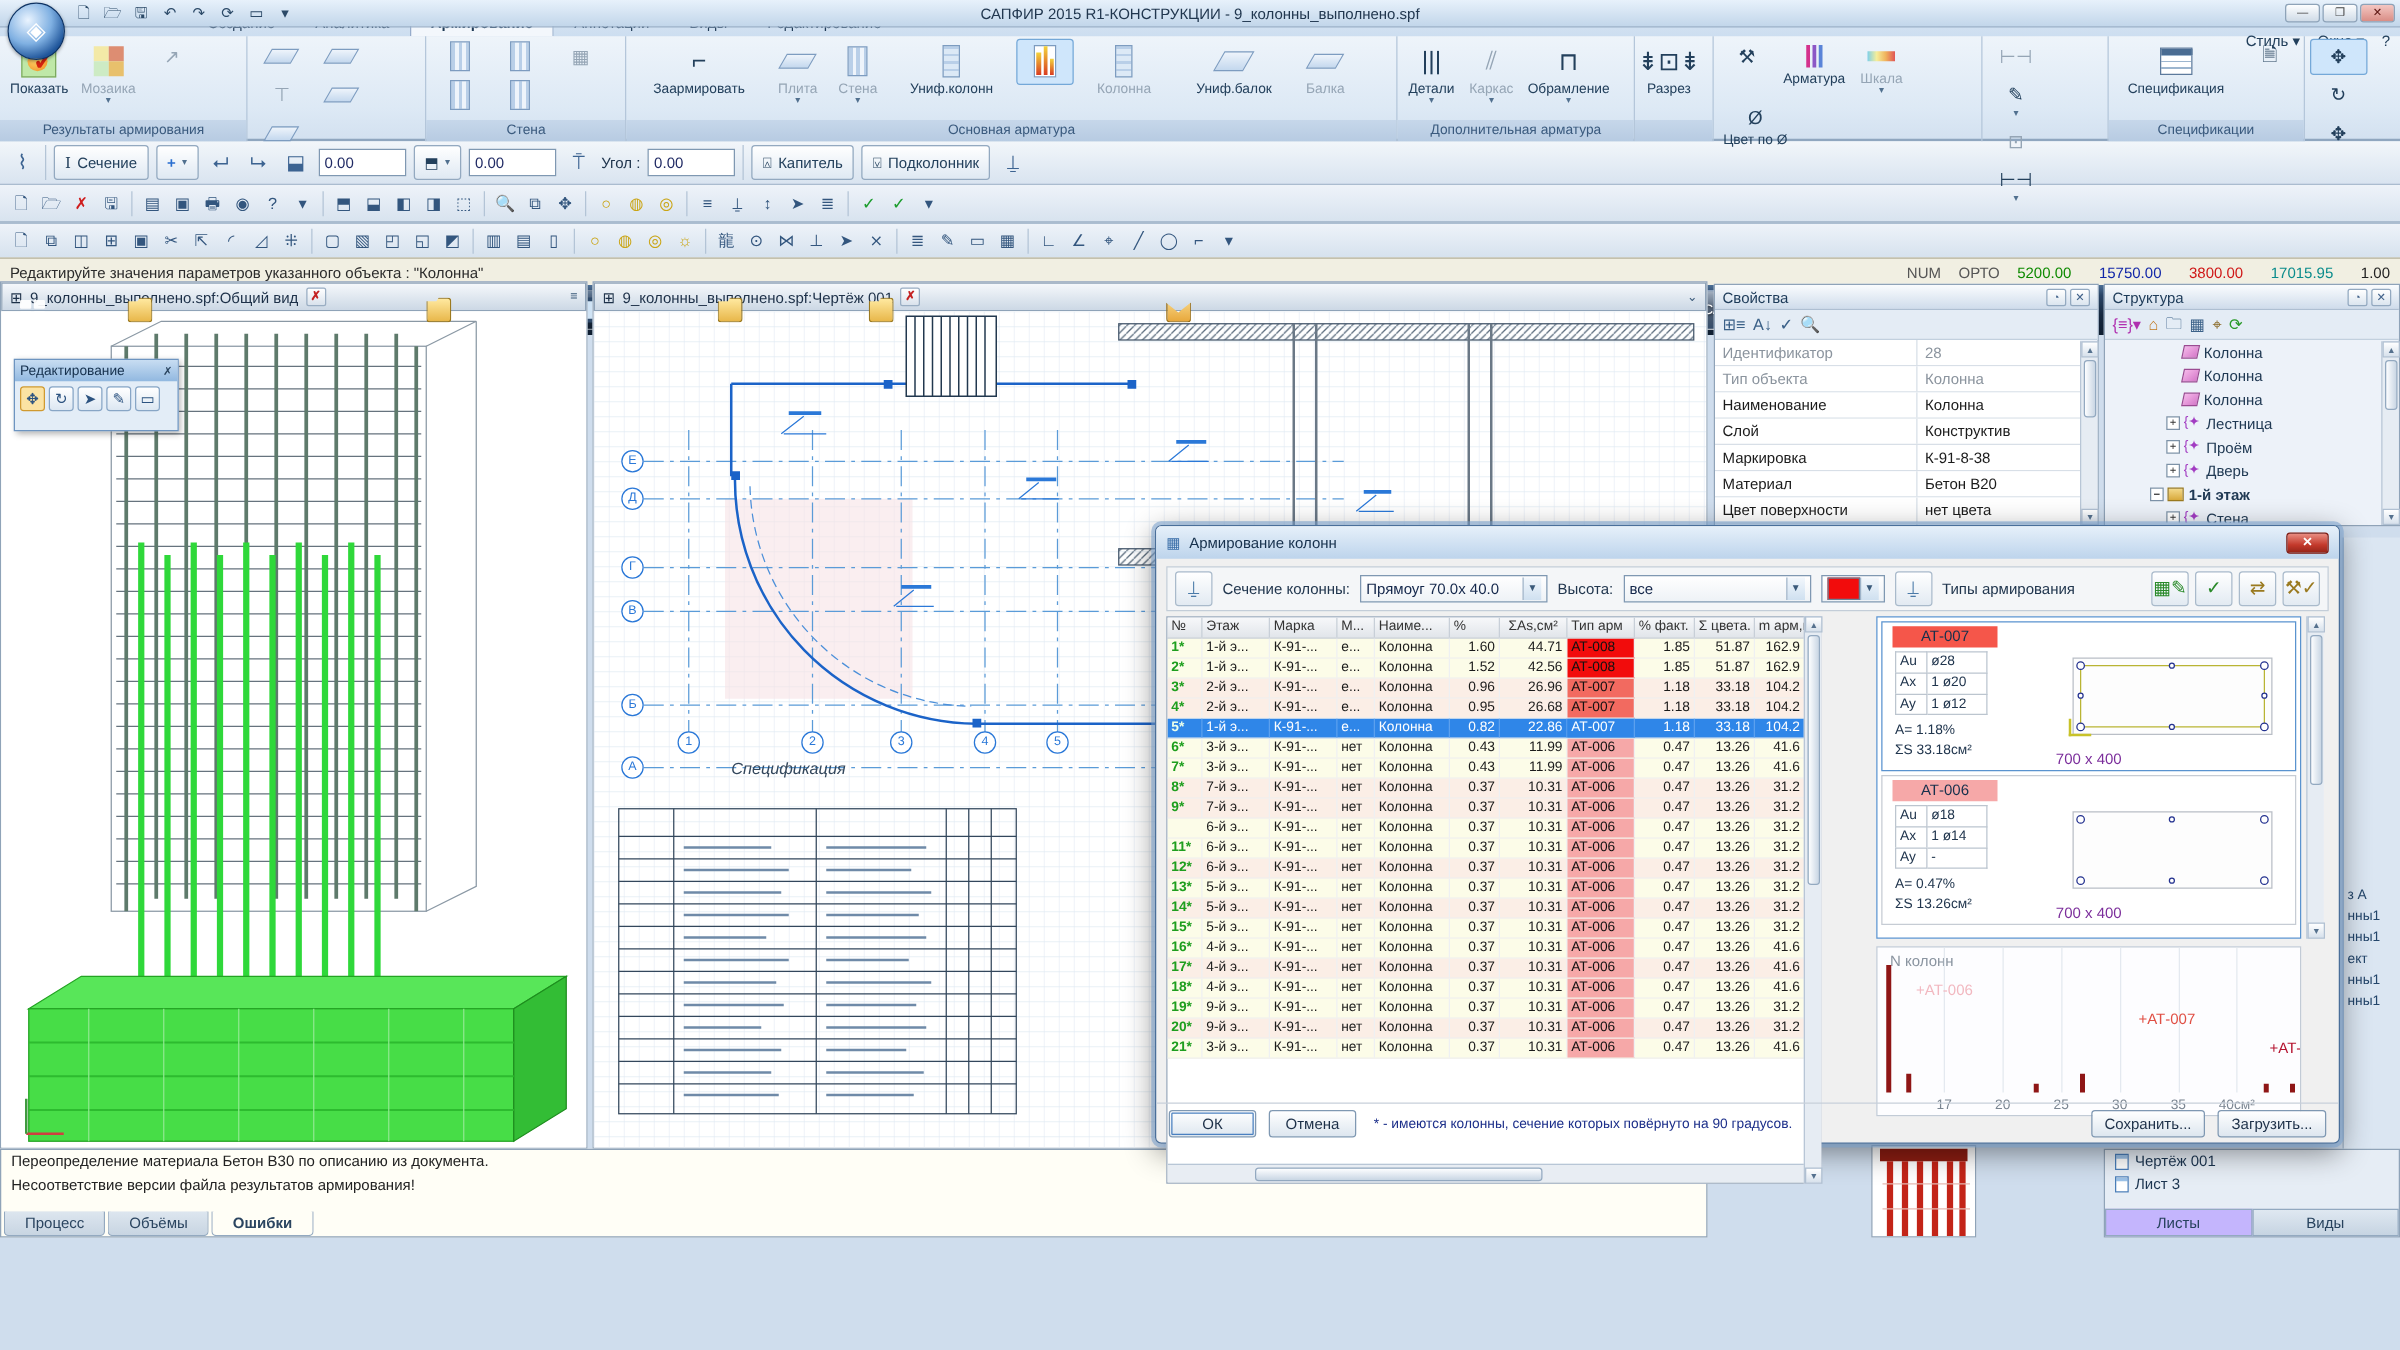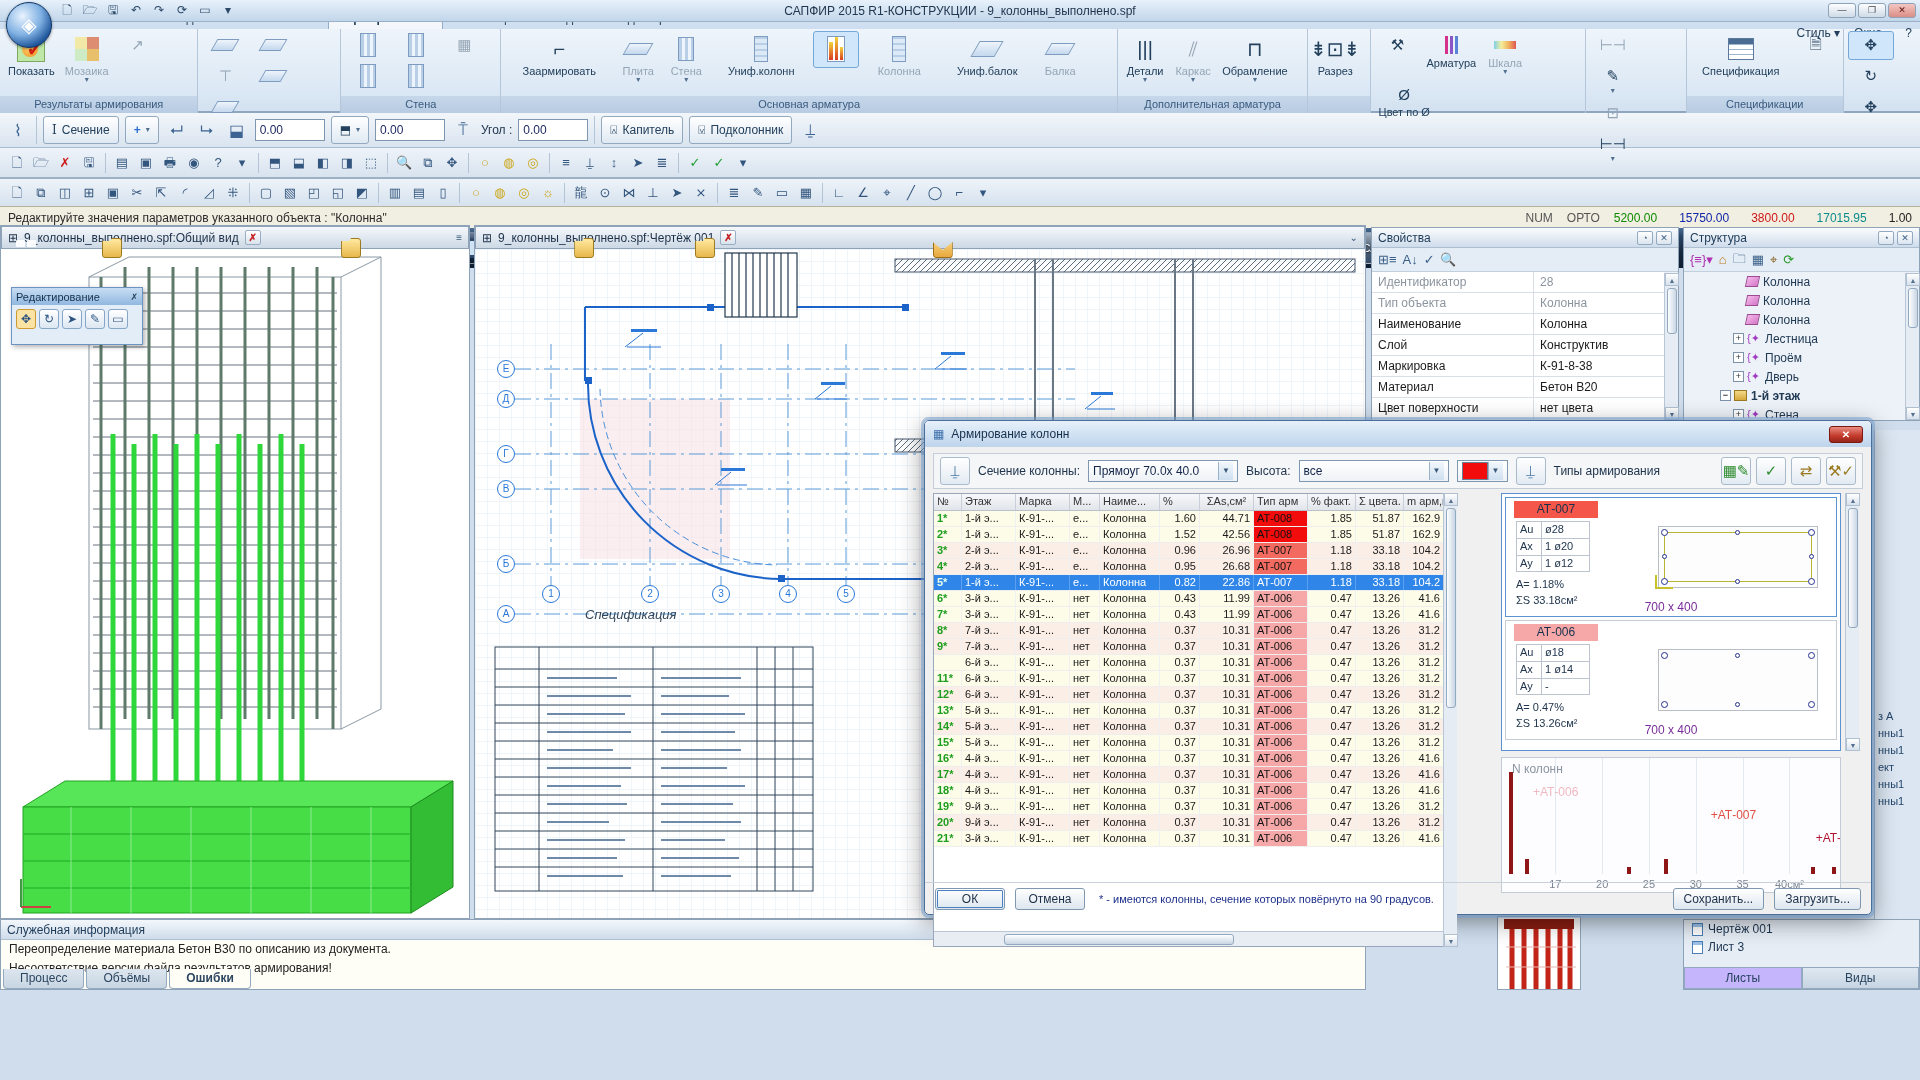--- a/index.html
+++ b/index.html
@@ -901,27 +901,20 @@
       <g stroke="#c32418" stroke-width="5">
           <path d="M14,12 V72 M26,12 V72 M38,12 V72 M50,12 V72 M62,12 V72 M72,12 V72"></path>
         </g>
       <g stroke="#e6b9b2" stroke-width="1">
           <path d="M8,30 H78 M8,50 H78"></path>
         </g>
     </svg>
   </div>
 
   <div id="svcinfo" class="abs">
-    <div class="pane-head">
-      <span>Служебная информация</span>
-      <span class="ph-btns">
-          <span class="phb">◔</span>
-          <span class="phb">✕</span>
-        </span>
-    </div>
     <div class="svc-msg">Переопределение материала Бетон В30 по описанию из документа.</div>
     <div class="svc-msg">Несоответствие версии файла результатов армирования!</div>
     <div class="svc-tabs">
         <div class="svc-tab">Процесс</div>
         <div class="svc-tab">Объёмы</div>
         <div class="svc-tab active">Ошибки</div>
       </div>
   </div>
 
   <div id="btoolbar">

